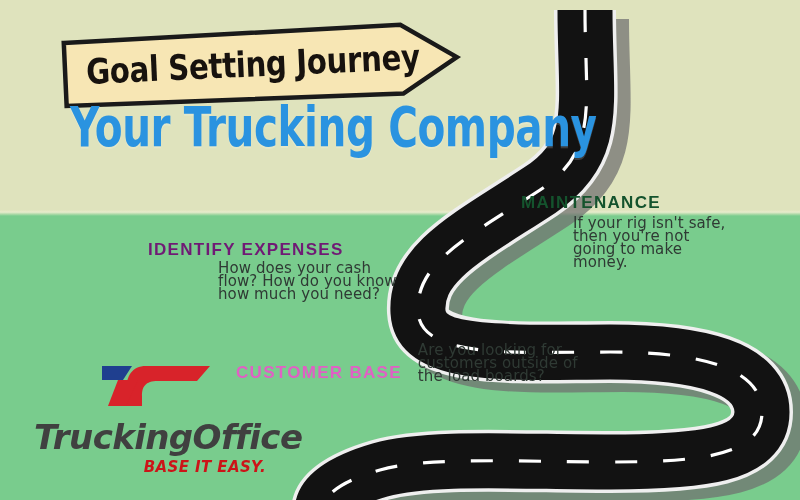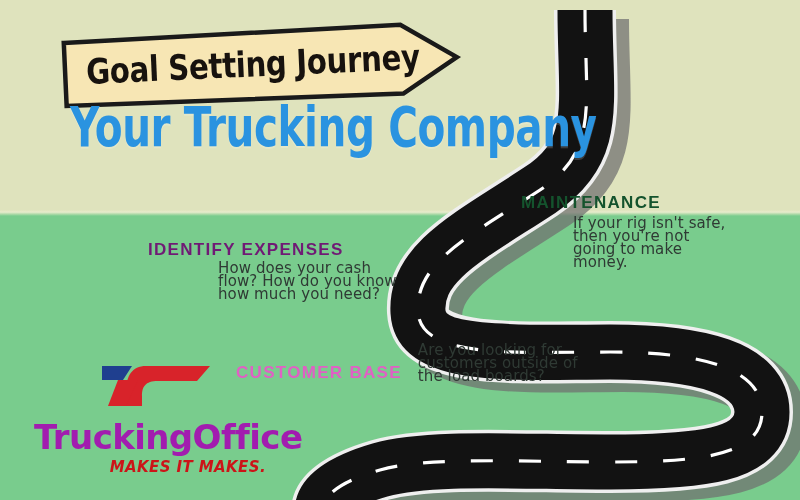--- a/index.html
+++ b/index.html
@@ -196,17 +196,17 @@
   <div id="logo">
     <svg class="logo-mark" viewBox="0 0 120 55">
 
       <polygon points="4,8 34,8 25,22 4,22" fill="#1f3f8f"></polygon>
 
       <path d="M 30 8 L 112 8 L 99 23 L 60 23 C 47 23 44 29 44 38 L 44 48 L 28 48 L 28 34
                C 28 18 34 8 48 8 Z" fill="#d8232a"></path>
 
       <polygon points="20,22 40,22 28,48 10,48" fill="#d8232a"></polygon>
     </svg>
-    <div class="logo-word" style="color: #a21caf;">TruckingOffice</div>
-    <div class="logo-tag" style="color: rgb(204, 20, 24);">MAKES IT MAKES.</div>
+    <div class="logo-word" style="color: #404040; font-style: italic;">TruckingOffice</div>
+    <div class="logo-tag" style="color: rgb(204, 20, 24);">BASE IT EASY.</div>
   </div>
 
 </div>
 
 </body></html>

